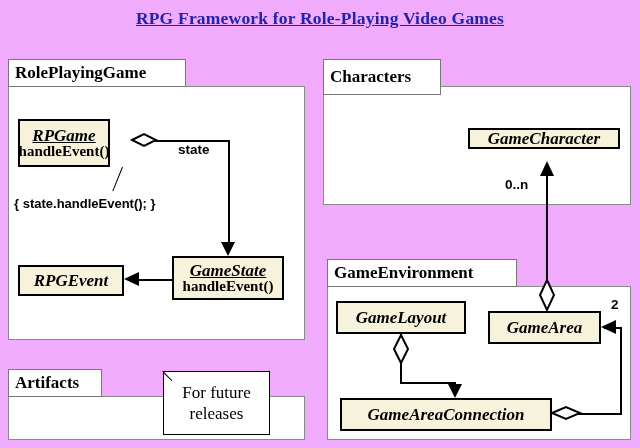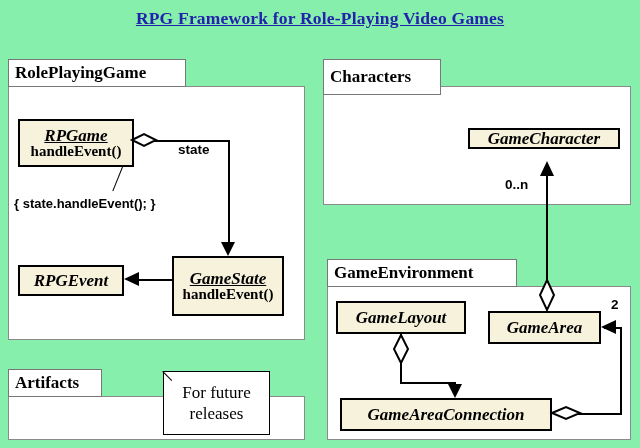--- a/index.html
+++ b/index.html
@@ -1,18 +1,18 @@
 <!DOCTYPE html>
 <html><head>
 <meta charset="utf-8">
 <style>
   html,body{margin:0;padding:0;background:#ffffff;}
   body{width:640px;height:448px;overflow:hidden;
        font-family:"Liberation Serif", serif;}
-  #stage{position:relative;width:640px;height:448px;background:#86efac;}
+  #stage{position:relative;width:640px;height:448px;background:#f0abfc;}
 
   .title{position:absolute;left:0;top:8px;width:640px;text-align:center;
          font-family:"Liberation Serif", serif;font-weight:bold;font-size:17.5px;
          color:#2222aa;text-decoration:underline;letter-spacing:.2px;}
 
   
   .pkg-tab{position:absolute;background:#fff;border:1px solid #777;
            box-sizing:border-box;display:flex;align-items:center;
            padding-left:6px;font-weight:bold;font-size:17px;color:#000;
            font-family:"Liberation Serif", serif;z-index:3;}
@@ -58,34 +58,34 @@
 
 <div id="stage">
 
   <div class="title">RPG Framework for Role-Playing Video Games</div>
 
   <div class="pkg-tab" style="left:8px;top:59px;width:178px;height:28px;">
     <span>RolePlayingGame</span>
   </div>
   <div class="pkg-body" style="left:8px;top:86px;width:297px;height:254px;"></div>
 
-  <div class="cls" style="left:18px;top:119px;width:116px;height:48px;">
+  <div class="cls" style="left:18px;top:119px;width:92px;height:48px;">
     <span class="cname u">RPGame</span>
     <span class="cop">handleEvent()</span>
   </div>
 
   <div class="leader" style="left:122px;top:167px;"></div>
   <div class="constraint" style="left:14px;top:196px;">{ state.handleEvent(); }</div>
 
   <div class="lbl" style="left:178px;top:114px;margin-top:28px;">state</div>
 
   <div class="ln lnh" style="left:152px;top:140px;width:78px;"></div>
   <div class="ln lnv" style="left:228px;top:140px;height:105px;"></div>
 
-  <div class="cls" style="left:172px;top:256px;width:112px;height:60px;align-items:center;">
+  <div class="cls" style="left:172px;top:256px;width:112px;height:44px;align-items:center;">
     <span class="cname u">GameState</span>
     <span class="cop">handleEvent()</span>
   </div>
 
   <div class="cls" style="left:18px;top:265px;width:106px;height:31px;">
     <span class="cname">RPGEvent</span>
   </div>
 
   <div class="ln lnh" style="left:134px;top:279px;width:38px;"></div>
 

